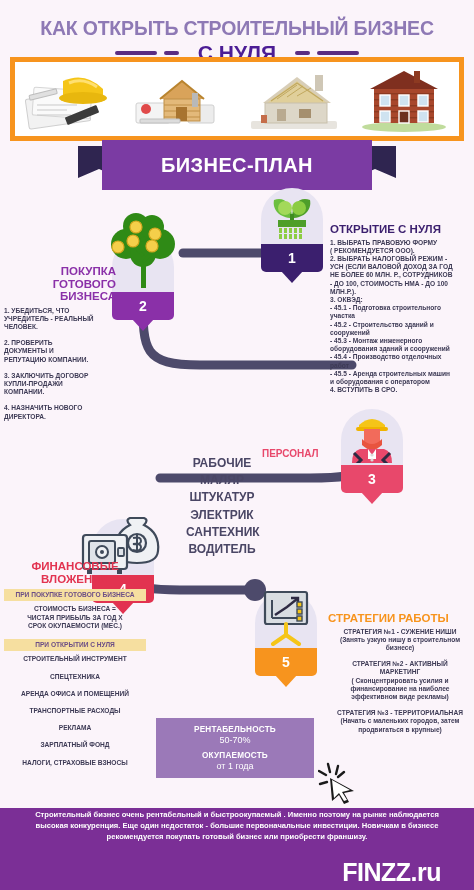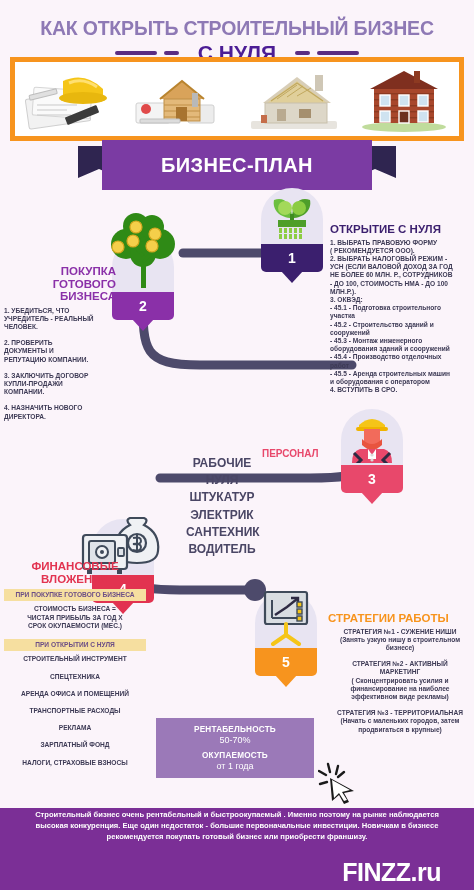--- a/index.html
+++ b/index.html
@@ -423,21 +423,21 @@
       <div class="ln">КОМПАНИИ.</div>
       <div class="ln" style="height:8px;"></div>
       <div class="ln">4. НАЗНАЧИТЬ НОВОГО</div>
       <div class="ln">ДИРЕКТОРА.</div>
     </div>
   </div>
 
   <div class="pers-title">ПЕРСОНАЛ</div>
   <div class="pers-col" style="left:186px; top:459px; width:72px;">
     <div>РАБОЧИЕ</div>
-    <div>НУЛЯ</div>
+    <div>МАЛЯР</div>
     <div>ШТУКАТУР</div>
     <div>ЭЛЕКТРИК</div>
     <div>САНТЕХНИК</div>
     <div>ВОДИТЕЛЬ</div>
   </div>
 
   <div class="blk" style="left:4px; top:560px; width:142px;">
     <h3 style="color:#e23350; text-align:center;">ФИНАНСОВЫЕ ВЛОЖЕНИЯ</h3>
     <div class="hl">ПРИ ПОКУПКЕ ГОТОВОГО БИЗНЕСА</div>
     <div class="ln ctr">СТОИМОСТЬ  БИЗНЕСА =</div>

